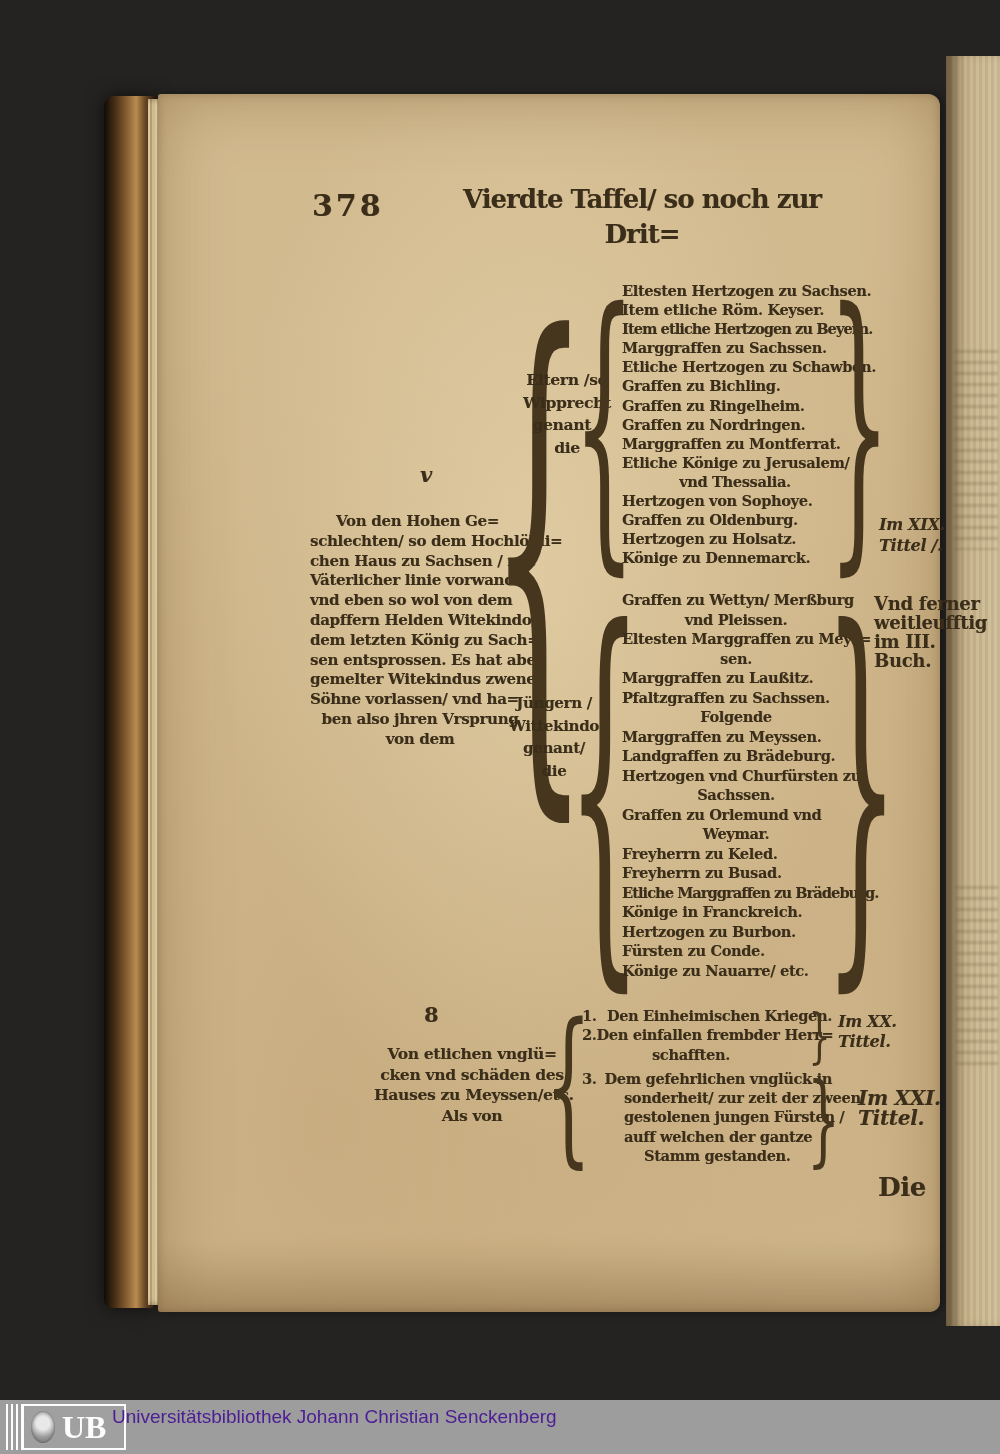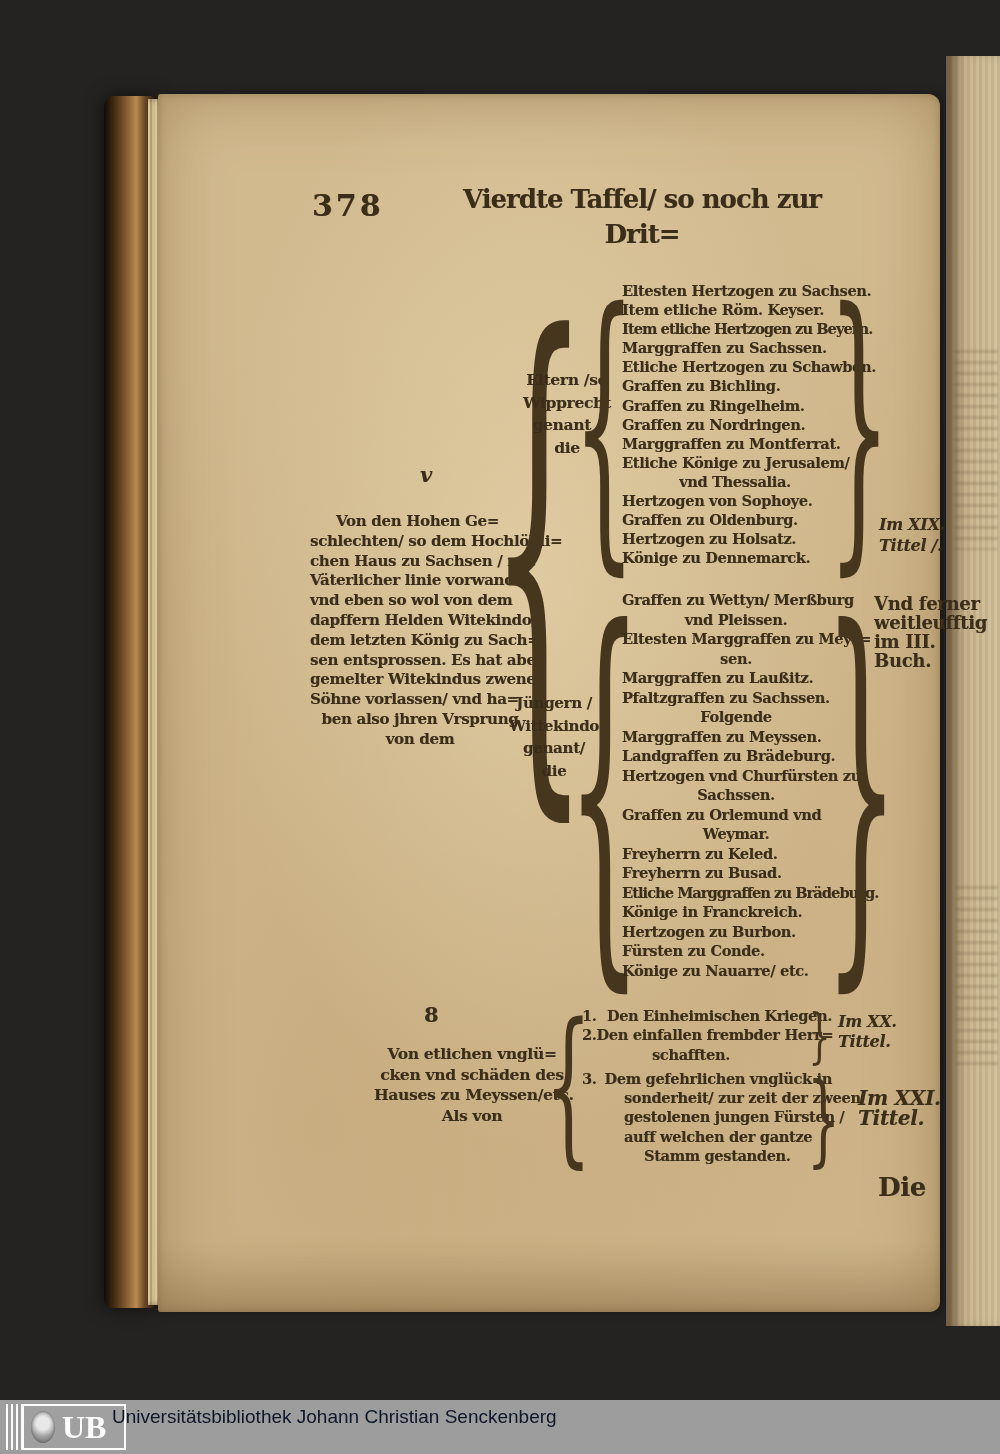--- a/index.html
+++ b/index.html
@@ -60,21 +60,21 @@
   .footer-bar{left:0;top:1400px;width:1000px;height:54px;background:#9d9d9d;
               display:flex;align-items:center;}
   .logo{position:absolute;left:6px;top:4px;height:46px;display:flex;align-items:stretch;}
   .logo-lines{width:16px;background:repeating-linear-gradient(90deg,#fdfdfd 0 2px,rgba(0,0,0,0) 2px 5px);}
   .logo-box{border:2px solid #fdfdfd;display:flex;align-items:center;padding:0 7px;gap:7px;background:rgba(255,255,255,.04);}
   .portrait{width:24px;height:32px;border-radius:50%;
             background:radial-gradient(circle at 50% 38%,#e8e8e8 0 28%,#9b9b9b 60%,#6f6f6f 100%);
             box-shadow:inset 0 0 3px #555;}
   .logo-ub{font-family:"Liberation Serif",serif;font-weight:700;font-size:32px;color:#fdfdfd;line-height:40px;}
   .logo-div{width:2px;background:#fdfdfd;margin-left:2px;}
-  .footer-text{position:absolute;left:112px;top:6px;color:#0f172a;
+  .footer-text{position:absolute;left:112px;top:6px;color:#4c1d95;
                font-family:"Liberation Sans",sans-serif;font-size:19px;line-height:22px;font-weight:400;}
 </style>
 </head>
 <body>
 
 <div class="abs book-cover"></div>
 <div class="abs page-edges"></div>
 <div class="abs main-page"></div>
 <div class="abs next-page">
   <div class="abs bleed" style="left:8px;top:294px;width:44px;height:200px;"></div>

